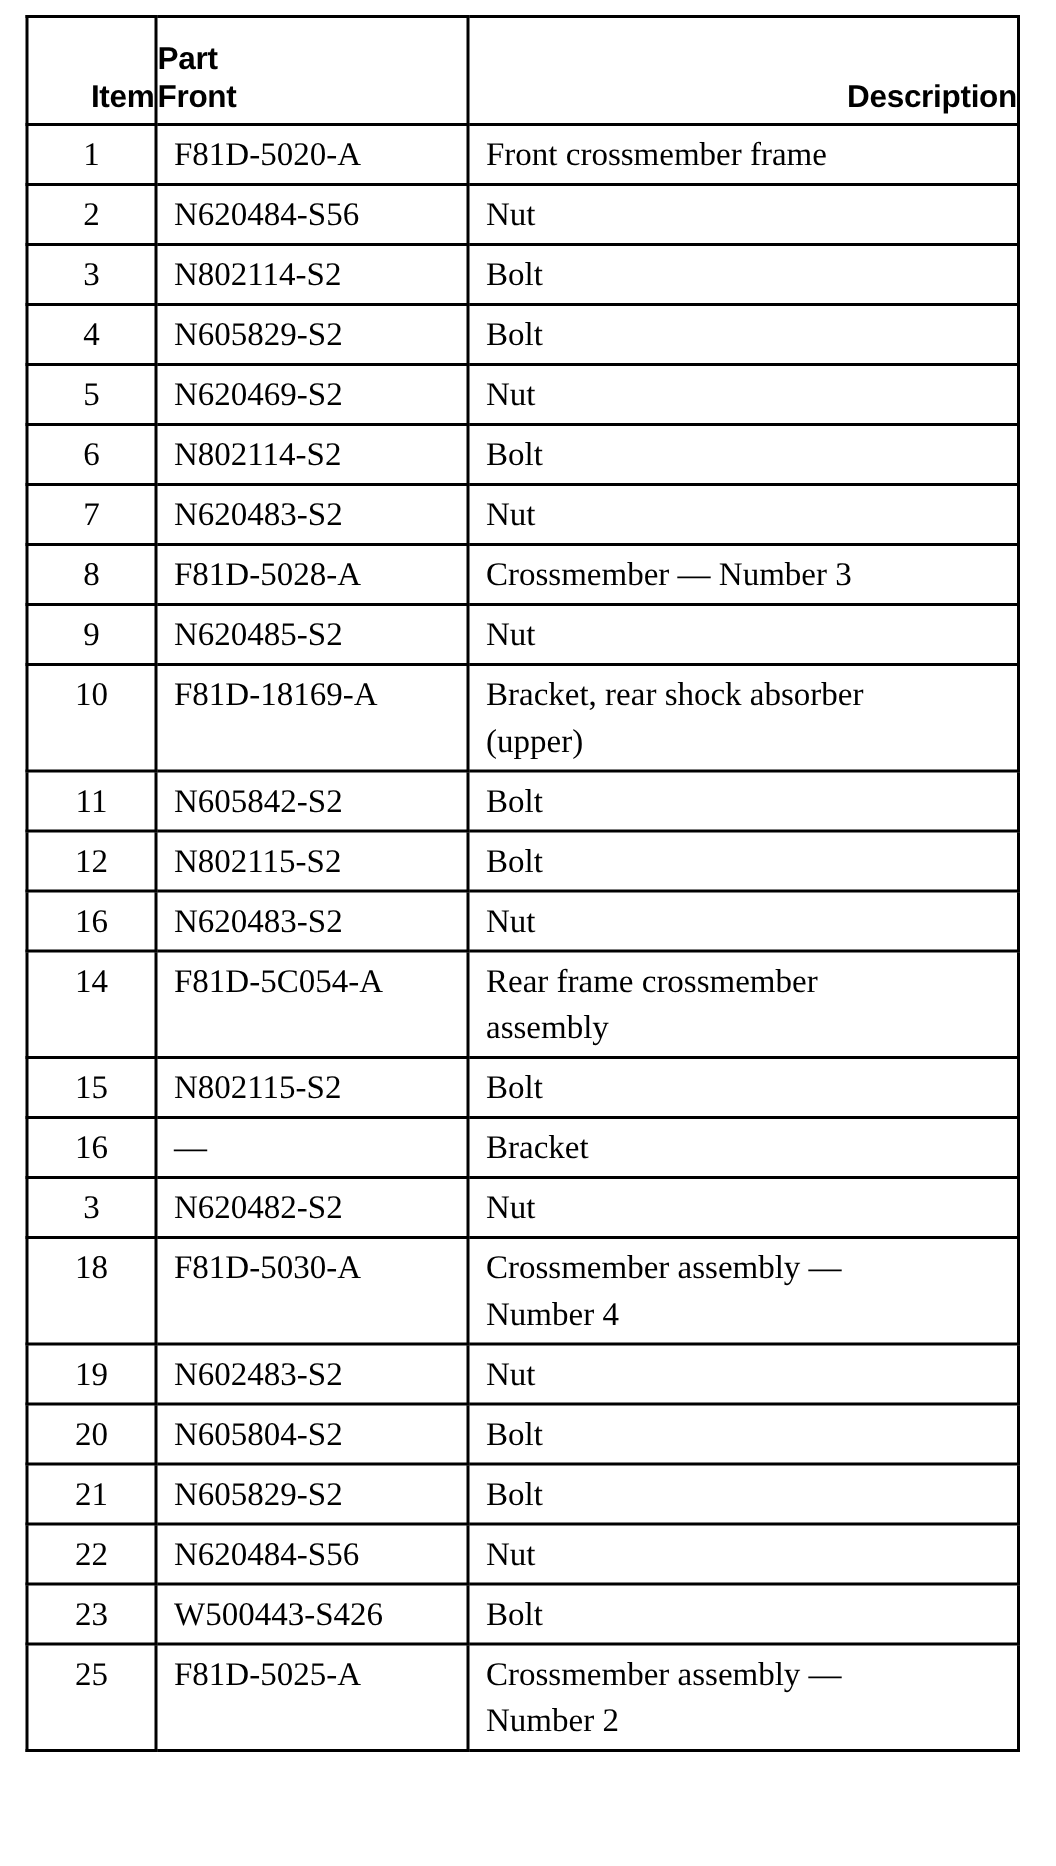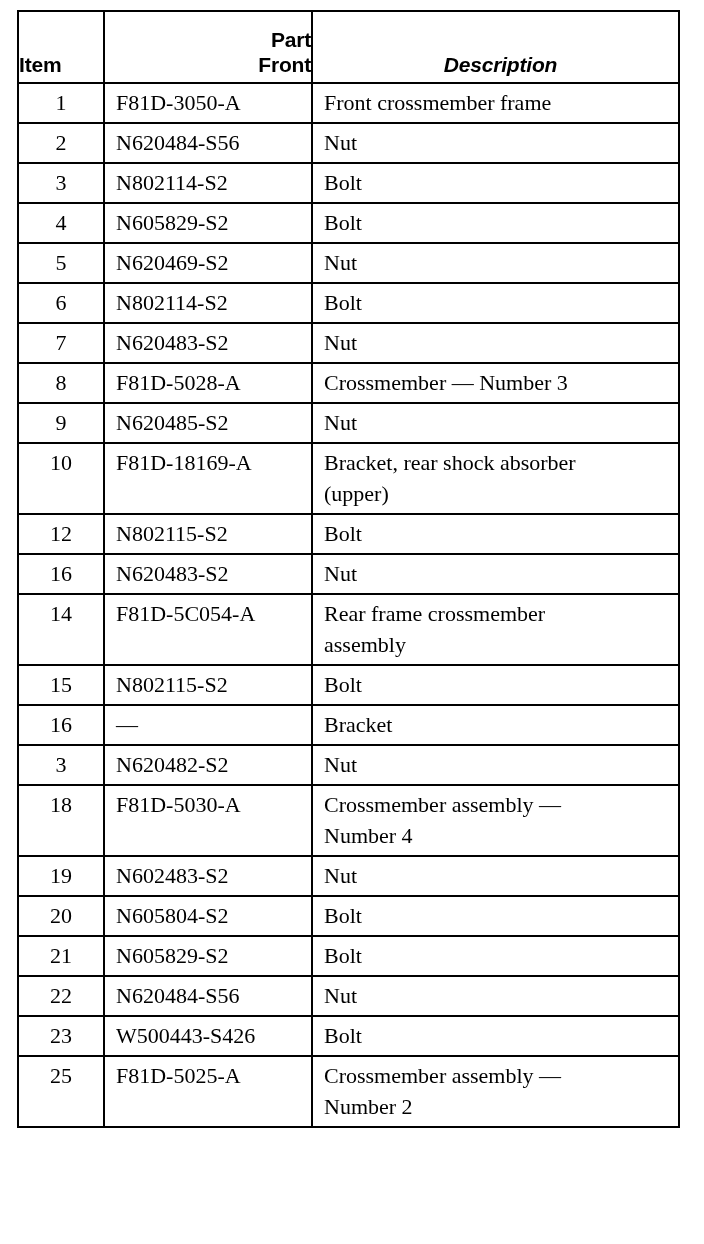--- a/index.html
+++ b/index.html
@@ -51,23 +51,23 @@
     font-size: 21px;
     line-height: 25px;
     height: 70px;
     vertical-align: bottom;
     letter-spacing: -0.2px;
   }
   th .hd-inner {
     display: block;
     padding-bottom: 5px;
   }
-  th.h-item  .hd-inner { text-align: left; }
-  th.h-part  .hd-inner { text-align: right; }
-  th.h-desc  .hd-inner { text-align: center; padding-left: 10px; font-style: italic; }
+  th.h-item  .hd-inner { text-align: right; }
+  th.h-part  .hd-inner { text-align: left; }
+  th.h-desc  .hd-inner { text-align: right; padding-left: 10px; }
 
   th .hd-line { display: block; }
 
   
   tbody td {
     font-family: "Liberation Serif", "DejaVu Serif", serif;
     font-size: 22px;
     line-height: 31px;
     height: 36px;
     vertical-align: top;
@@ -117,21 +117,21 @@
             </span>
         </th>
       </tr>
     </thead>
     <tbody id="tbody">
         <tr>
           <td class="t-item">
             <span class="cell-inner">1</span>
           </td>
           <td class="t-part">
-            <span class="cell-inner">F81D-3050-A</span>
+            <span class="cell-inner">F81D-5020-A</span>
           </td>
           <td class="t-desc">
             <span class="cell-inner">
               <span class="ln">Front crossmember frame</span>
             </span>
           </td>
         </tr>
         <tr>
           <td class="t-item">
             <span class="cell-inner">2</span>
@@ -245,20 +245,33 @@
           </td>
           <td class="t-desc">
             <span class="cell-inner">
               <span class="ln">Bracket, rear shock absorber</span>
               <span class="ln">(upper)</span>
             </span>
           </td>
         </tr>
         <tr>
           <td class="t-item">
+            <span class="cell-inner">11</span>
+          </td>
+          <td class="t-part">
+            <span class="cell-inner">N605842-S2</span>
+          </td>
+          <td class="t-desc">
+            <span class="cell-inner">
+              <span class="ln">Bolt</span>
+            </span>
+          </td>
+        </tr>
+        <tr>
+          <td class="t-item">
             <span class="cell-inner">12</span>
           </td>
           <td class="t-part">
             <span class="cell-inner">N802115-S2</span>
           </td>
           <td class="t-desc">
             <span class="cell-inner">
               <span class="ln">Bolt</span>
             </span>
           </td>

